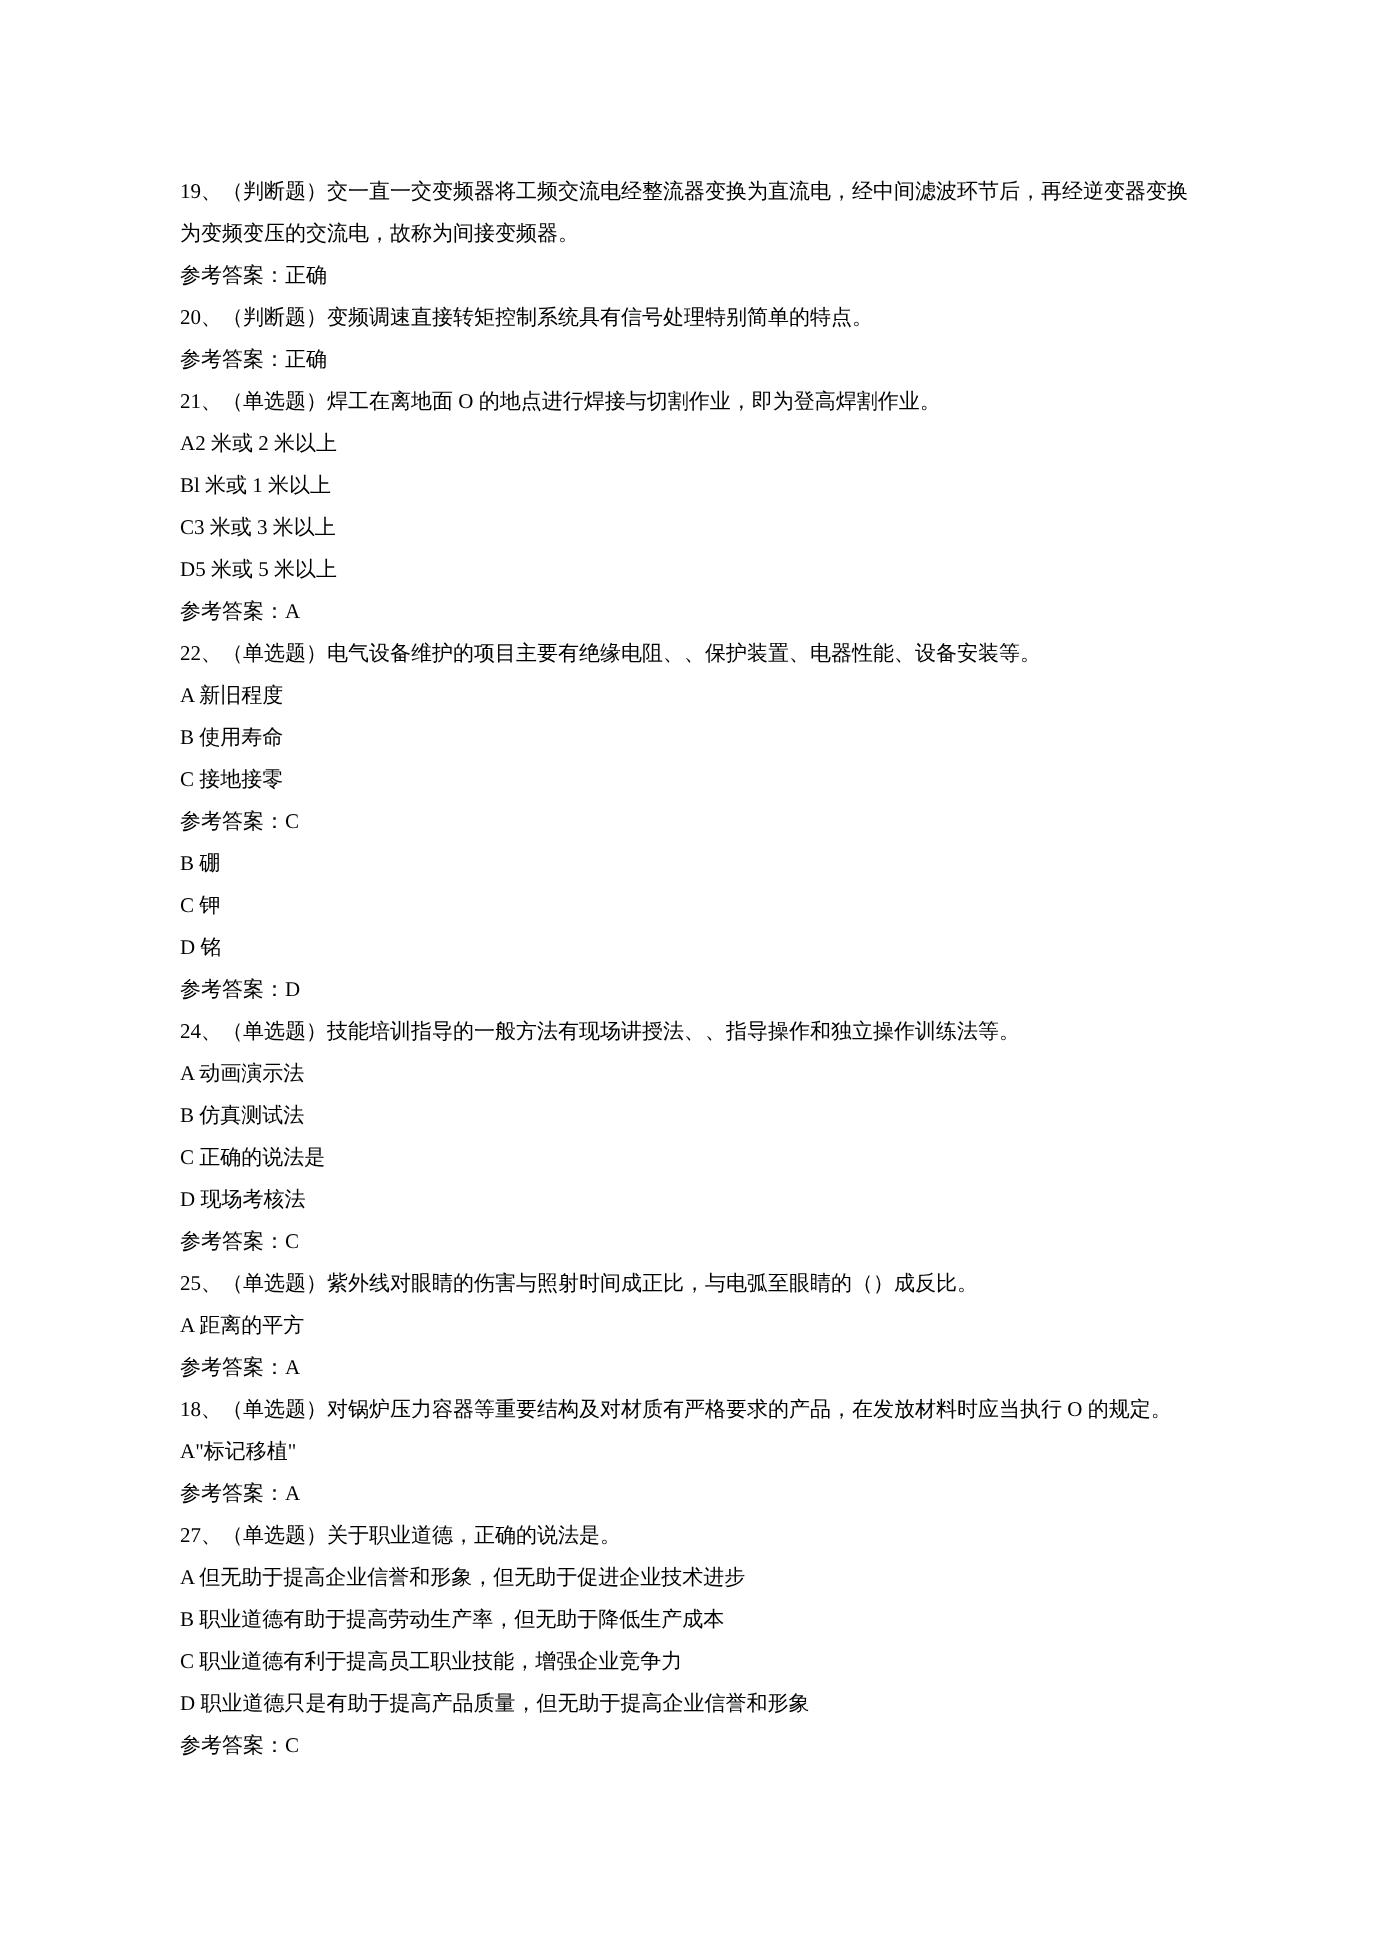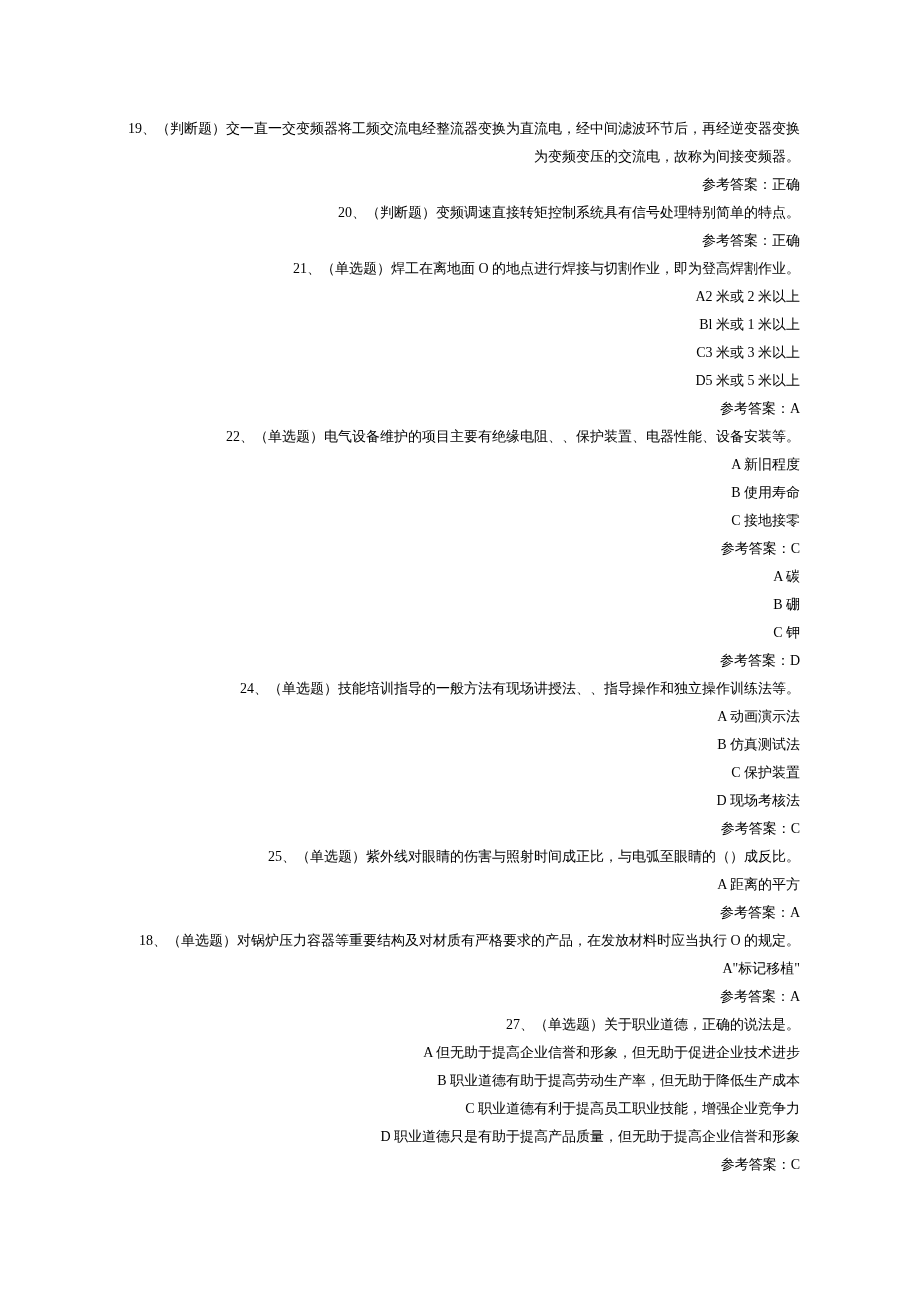--- a/index.html
+++ b/index.html
@@ -11,21 +11,20 @@
       font-family: "SimSun", "宋体", serif;
       font-size: 14px;
       line-height: 2.0;
       background: #ffffff;
       color: #000000;
       padding: 115px 120px 180px 120px;
       width: 920px;
     }
     .line {
       display: block;
-      text-align: right;
     }
   </style>
 </head>
 <body>
 
 <div id="content">
     <div class="line">19、（判断题）交一直一交变频器将工频交流电经整流器变换为直流电，经中间滤波环节后，再经逆变器变换为变频变压的交流电，故称为间接变频器。</div>
     <div class="line">参考答案：正确</div>
     <div class="line">20、（判断题）变频调速直接转矩控制系统具有信号处理特别简单的特点。</div>
     <div class="line">参考答案：正确</div>
@@ -33,28 +32,28 @@
     <div class="line">A2 米或 2 米以上</div>
     <div class="line">Bl 米或 1 米以上</div>
     <div class="line">C3 米或 3 米以上</div>
     <div class="line">D5 米或 5 米以上</div>
     <div class="line">参考答案：A</div>
     <div class="line">22、（单选题）电气设备维护的项目主要有绝缘电阻、、保护装置、电器性能、设备安装等。</div>
     <div class="line">A 新旧程度</div>
     <div class="line">B 使用寿命</div>
     <div class="line">C 接地接零</div>
     <div class="line">参考答案：C</div>
-    <div class="line">A 碳</div>
     <div class="line">B 硼</div>
     <div class="line">C 钾</div>
+    <div class="line">D 铭</div>
     <div class="line">参考答案：D</div>
     <div class="line">24、（单选题）技能培训指导的一般方法有现场讲授法、、指导操作和独立操作训练法等。</div>
     <div class="line">A 动画演示法</div>
     <div class="line">B 仿真测试法</div>
-    <div class="line">C 保护装置</div>
+    <div class="line">C 正确的说法是</div>
     <div class="line">D 现场考核法</div>
     <div class="line">参考答案：C</div>
     <div class="line">25、（单选题）紫外线对眼睛的伤害与照射时间成正比，与电弧至眼睛的（）成反比。</div>
     <div class="line">A 距离的平方</div>
     <div class="line">参考答案：A</div>
     <div class="line">18、（单选题）对锅炉压力容器等重要结构及对材质有严格要求的产品，在发放材料时应当执行 O 的规定。</div>
     <div class="line">A"标记移植"</div>
     <div class="line">参考答案：A</div>
     <div class="line">27、（单选题）关于职业道德，正确的说法是。</div>
     <div class="line">A 但无助于提高企业信誉和形象，但无助于促进企业技术进步</div>

